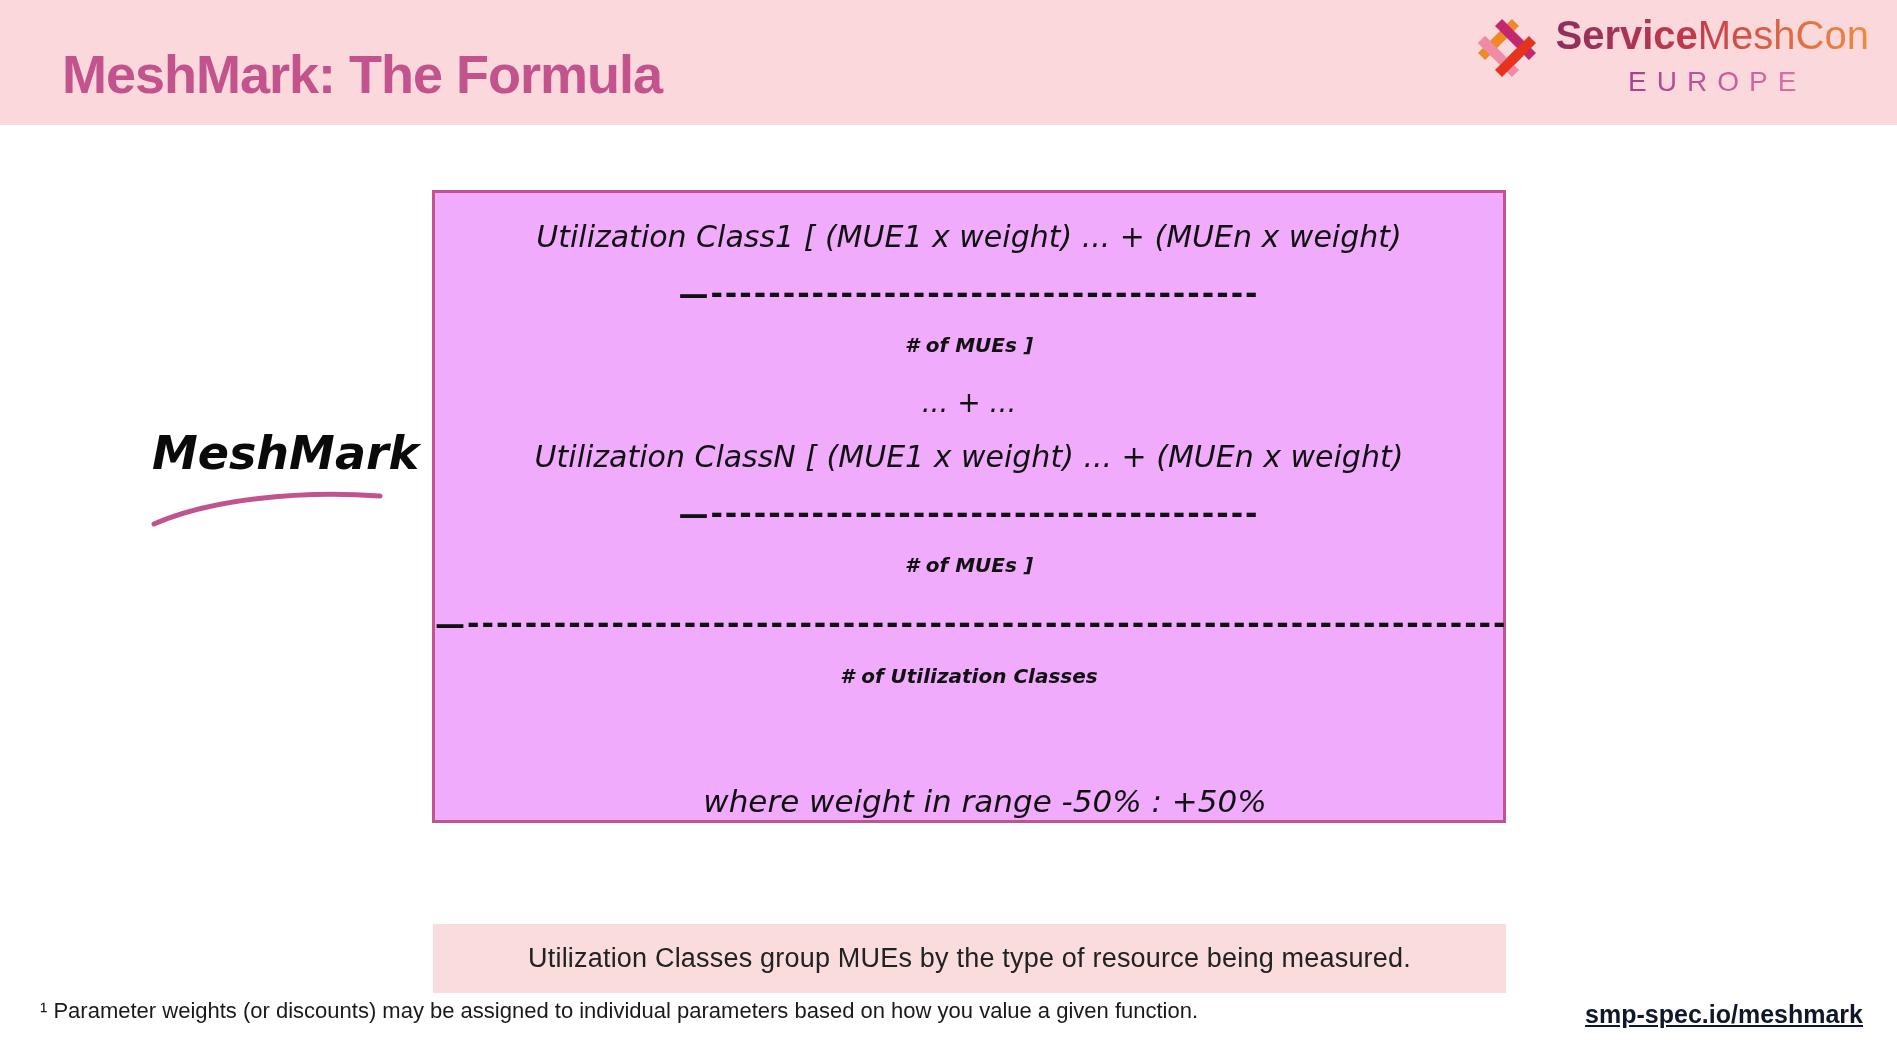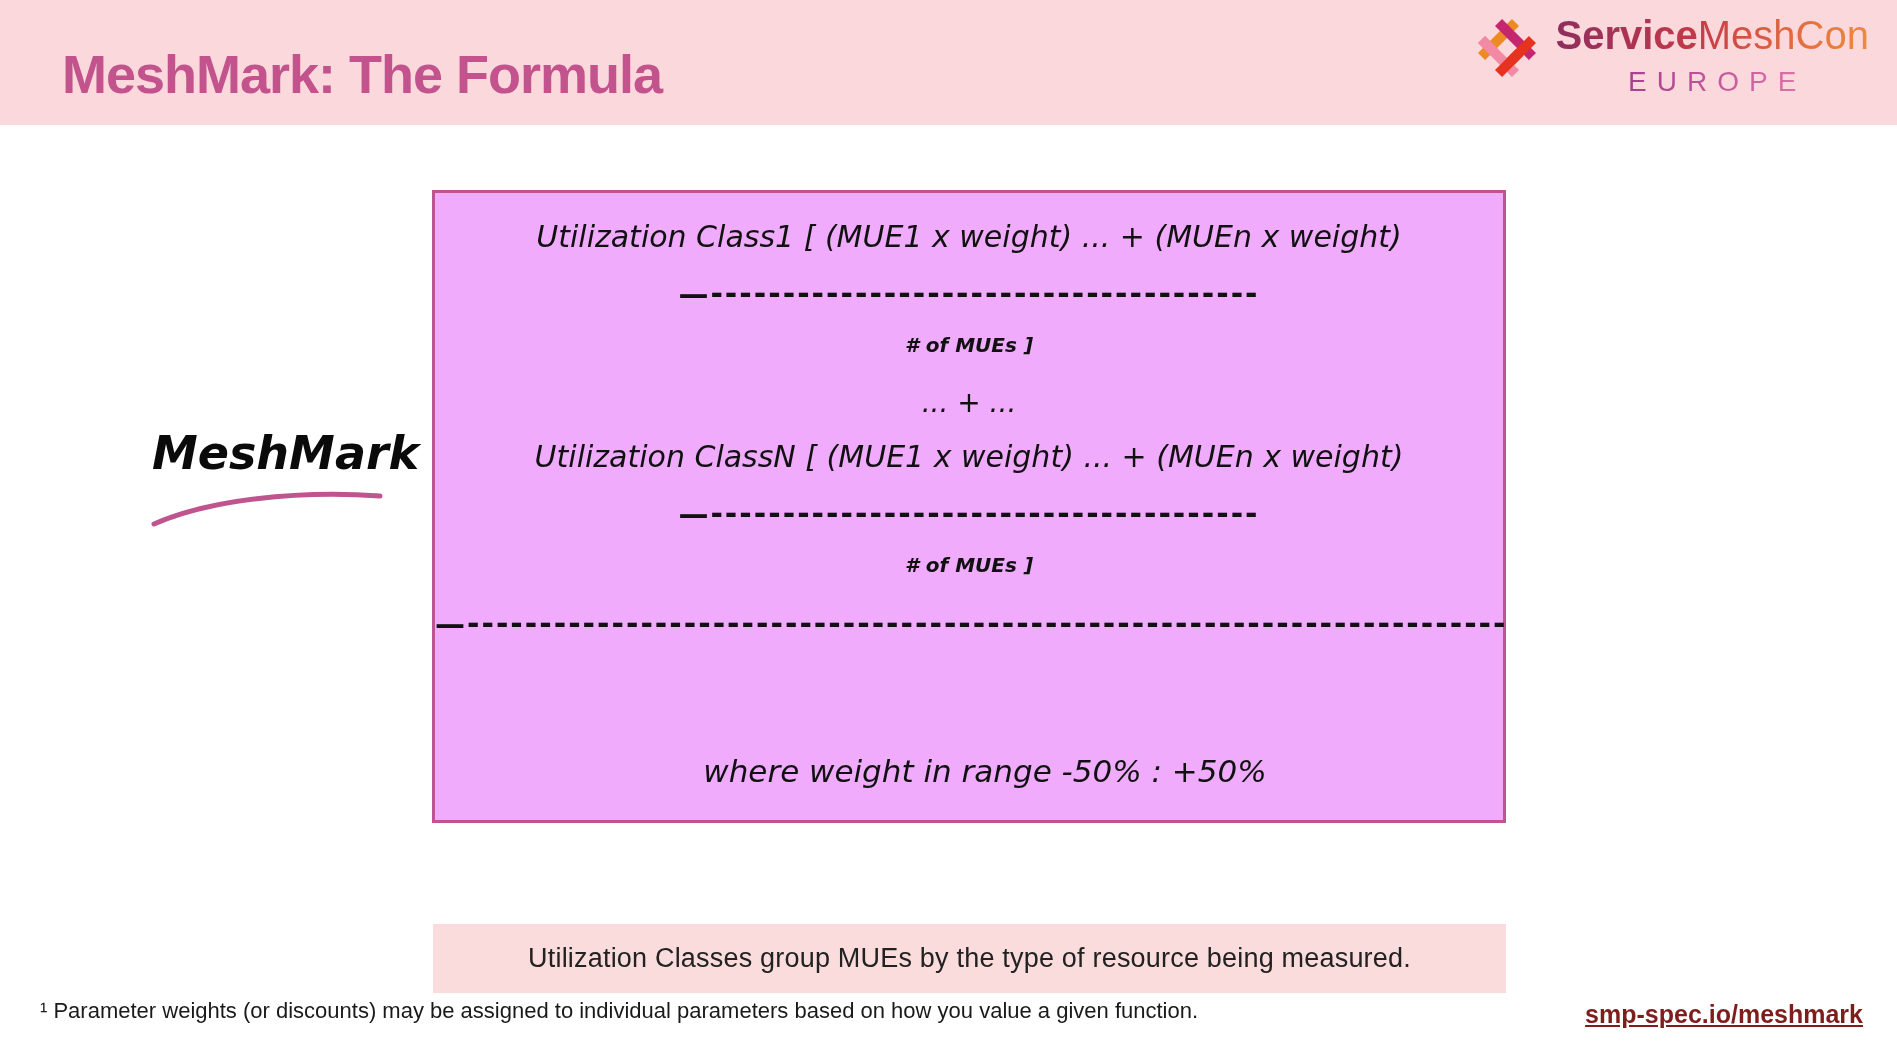--- a/index.html
+++ b/index.html
@@ -37,38 +37,38 @@
   .f-where { font-size:31px; }
   .p-num1    { top:43px; }
   .p-div1    { top:100px; }
   .p-den1    { top:152px; }
   .p-plus    { top:209px; }
   .p-num2    { top:263px; }
   .p-div2    { top:320px; }
   .p-den2    { top:372px; }
   .p-divmain { top:430px; }
   .p-denmain { top:483px; }
-  .p-where   { top:578px;padding-left:32px; }
+  .p-where   { top:608px;padding-left:32px; }
 
   
   .mm-label { position:absolute; left:152px; top:426px; width:280px; text-align:left;
               font-family:"DejaVu Sans", sans-serif; font-style:italic; font-weight:bold;
               font-size:46px; color:#0a0a0a; white-space:nowrap; }
   .mm-swoosh { position:absolute; left:148px; top:484px; }
 
   
   .note-box { position:absolute; left:433px; top:924px; width:1073px; height:69px;
               background:#fadcdc; display:flex; align-items:center; justify-content:center; }
   .note-text { font-size:27px; color:#222; letter-spacing:0.2px; }
 
   
   .footnote { position:absolute; left:40px; top:998px; font-size:22px; 
               color:#1a1a1a; white-space:nowrap; }
   .footer-link { position:absolute; right:34px; top:1000px; font-size:25px; font-weight:bold;
-                 color:#7f1d1d; text-decoration:underline; white-space:nowrap; cursor:pointer; }
+                 color:#0f172a; text-decoration:underline; white-space:nowrap; cursor:pointer; }
 </style>
 </head>
 <body>
 
 <div class="slide">
 
   <div class="banner">
     <div class="title">MeshMark: The Formula</div>
 
     <div class="logo">
@@ -100,20 +100,21 @@
 
   <div class="formula-box">
     <div class="fline f-num  p-num1">Utilization Class1 [ (MUE1 x weight)  ... + (MUEn x weight)</div>
     <div class="fline f-div  p-div1">—--------------------------------------</div>
     <div class="fline f-den  p-den1"># of MUEs ]</div>
     <div class="fline f-plus p-plus">... + ...</div>
     <div class="fline f-num  p-num2">Utilization ClassN [ (MUE1 x weight)  ... + (MUEn x weight)</div>
     <div class="fline f-div  p-div2">—--------------------------------------</div>
     <div class="fline f-den  p-den2"># of MUEs ]</div>
     <div class="fline f-div  p-divmain">—------------------------------------------------------------------------</div>
+    <div class="fline f-den  p-denmain"># of Utilization Classes</div>
     <div class="fline f-where p-where">where weight in range -50% : +50%</div>
   </div>
 
   <div class="note-box">
     <span class="note-text">Utilization Classes group MUEs by the type of resource being measured.</span>
   </div>
 
   <div class="footnote">¹ Parameter weights (or discounts) may be assigned to individual parameters based on how you value a given function.</div>
   <a class="footer-link">smp-spec.io/meshmark</a>
 

